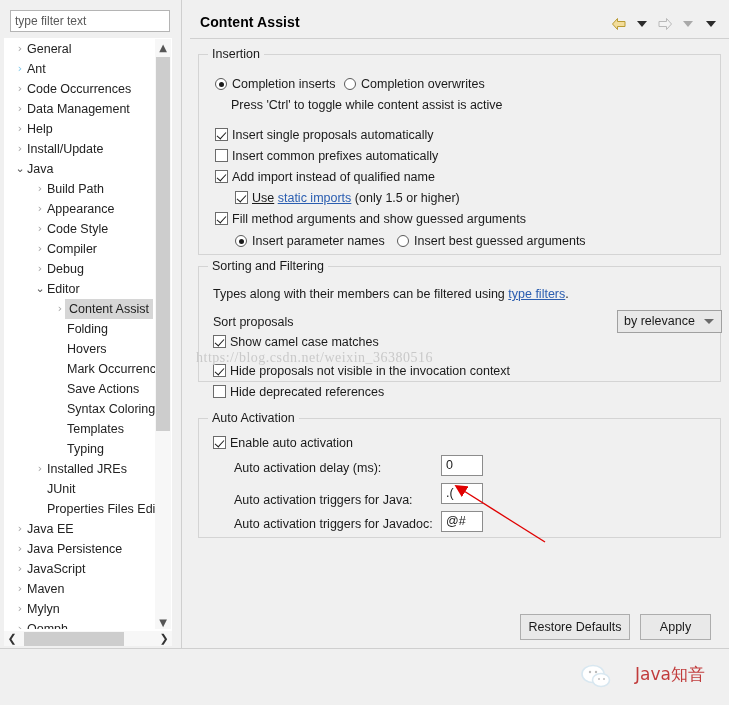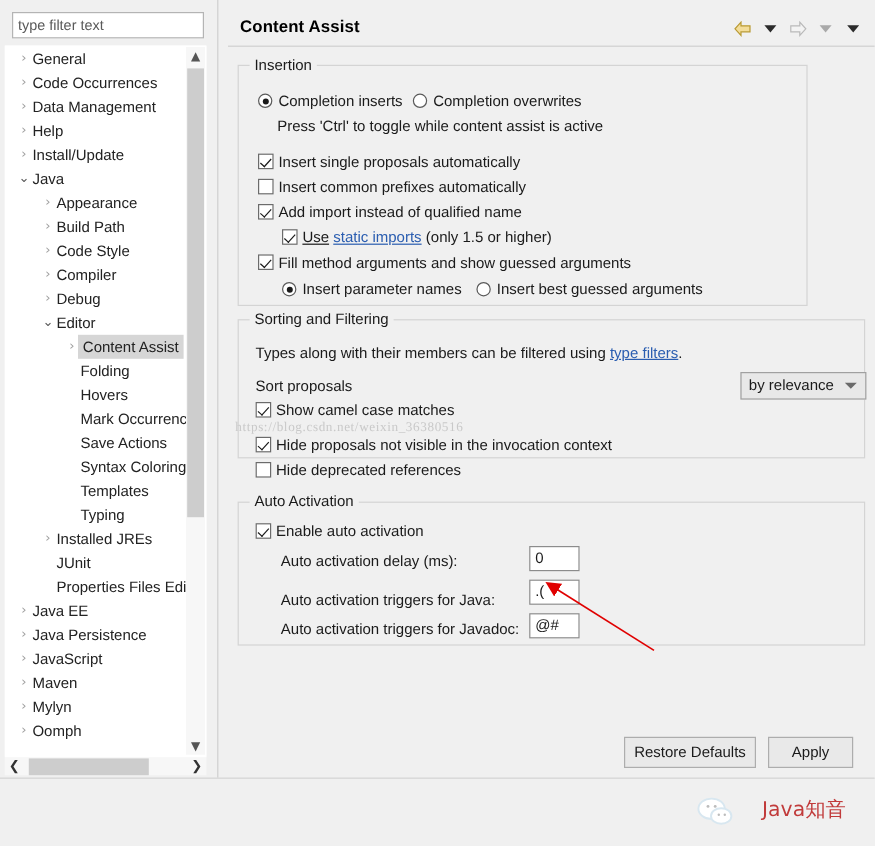--- a/index.html
+++ b/index.html
@@ -126,21 +126,21 @@
     position: absolute;
     border: 1px solid #d4d4d4;
     background: transparent;
   }
   .group-title {
     position: absolute; top: -8px; left: 9px;
     background: #f0f0f0; padding: 0 4px;
     font-size: 12.5px; color: #1a1a1a;
   }
 
-  #grp-insertion { left: 8px; top: 54px; width: 475px; height: 201px; }
+  #grp-insertion { left: 8px; top: 54px; width: 523px; height: 201px; }
   #grp-sorting   { left: 8px; top: 266px; width: 523px; height: 116px; }
   #grp-auto      { left: 8px; top: 418px; width: 523px; height: 120px; }
 
   
   .cb {
     display: inline-block; width: 13px; height: 13px;
     border: 1px solid #6b6b6b; background: #fff;
     vertical-align: -2px; position: relative; margin-right: 4px;
   }
   .cb.checked::after {
@@ -201,21 +201,21 @@
     background: #cfcfcf;
   }
   #bottom-bar {
     position: absolute; left: 0; top: 649px; width: 729px; height: 56px;
     background: #f0f0f0;
   }
 
   
   #wm-url {
     position: absolute; left: 196px; top: 350px;
-    font-size: 11px; color: #c9c9c9; letter-spacing: 0.5px;
+    font-size: 14px; color: #c9c9c9; letter-spacing: 0.5px;
     font-family: "Liberation Serif", serif; white-space: nowrap;
     pointer-events: none;
   }
   #wm-logo {
     position: absolute; left: 622px; top: 661px; width: 96px; height: 30px;
     pointer-events: none; opacity: 0.85;
   }
   #wm-logo .wtext {
     position: absolute; left: 0; top: 2px; width: 96px;
     font-size: 17px; color: #b91c1c; text-align: center;
@@ -233,27 +233,28 @@
 
 <div id="root">
 
   <div id="left-pane">
 
     <div id="filter-input">type filter text</div>
 
     <div id="tree-box">
       <div id="tree-scroll-area">
           <div class="tree-row"><span style="display: inline-block; width: 8px;"></span><span class="twisty">›</span><span class="tlabel">General</span></div>
+          <div class="tree-row"><span style="display: inline-block; width: 8px;"></span><span class="twisty hl">›</span><span class="tlabel">Ant</span></div>
           <div class="tree-row"><span style="display: inline-block; width: 8px;"></span><span class="twisty">›</span><span class="tlabel">Code Occurrences</span></div>
           <div class="tree-row"><span style="display: inline-block; width: 8px;"></span><span class="twisty">›</span><span class="tlabel">Data Management</span></div>
           <div class="tree-row"><span style="display: inline-block; width: 8px;"></span><span class="twisty">›</span><span class="tlabel">Help</span></div>
           <div class="tree-row"><span style="display: inline-block; width: 8px;"></span><span class="twisty">›</span><span class="tlabel">Install/Update</span></div>
           <div class="tree-row"><span style="display: inline-block; width: 8px;"></span><span class="twisty open">⌄</span><span class="tlabel">Java</span></div>
+          <div class="tree-row"><span style="display: inline-block; width: 28px;"></span><span class="twisty">›</span><span class="tlabel">Build Path</span></div>
           <div class="tree-row"><span style="display: inline-block; width: 28px;"></span><span class="twisty">›</span><span class="tlabel">Appearance</span></div>
-          <div class="tree-row"><span style="display: inline-block; width: 28px;"></span><span class="twisty">›</span><span class="tlabel">Build Path</span></div>
           <div class="tree-row"><span style="display: inline-block; width: 28px;"></span><span class="twisty">›</span><span class="tlabel">Code Style</span></div>
           <div class="tree-row"><span style="display: inline-block; width: 28px;"></span><span class="twisty">›</span><span class="tlabel">Compiler</span></div>
           <div class="tree-row"><span style="display: inline-block; width: 28px;"></span><span class="twisty">›</span><span class="tlabel">Debug</span></div>
           <div class="tree-row"><span style="display: inline-block; width: 28px;"></span><span class="twisty open">⌄</span><span class="tlabel">Editor</span></div>
           <div class="tree-row selected"><span style="display: inline-block; width: 48px;"></span><span class="twisty">›</span><span class="tlabel">Content Assist</span></div>
           <div class="tree-row"><span style="display: inline-block; width: 48px;"></span><span class="twisty blank">&nbsp;</span><span class="tlabel">Folding</span></div>
           <div class="tree-row"><span style="display: inline-block; width: 48px;"></span><span class="twisty blank">&nbsp;</span><span class="tlabel">Hovers</span></div>
           <div class="tree-row"><span style="display: inline-block; width: 48px;"></span><span class="twisty blank">&nbsp;</span><span class="tlabel">Mark Occurrences</span></div>
           <div class="tree-row"><span style="display: inline-block; width: 48px;"></span><span class="twisty blank">&nbsp;</span><span class="tlabel">Save Actions</span></div>
           <div class="tree-row"><span style="display: inline-block; width: 48px;"></span><span class="twisty blank">&nbsp;</span><span class="tlabel">Syntax Coloring</span></div>

